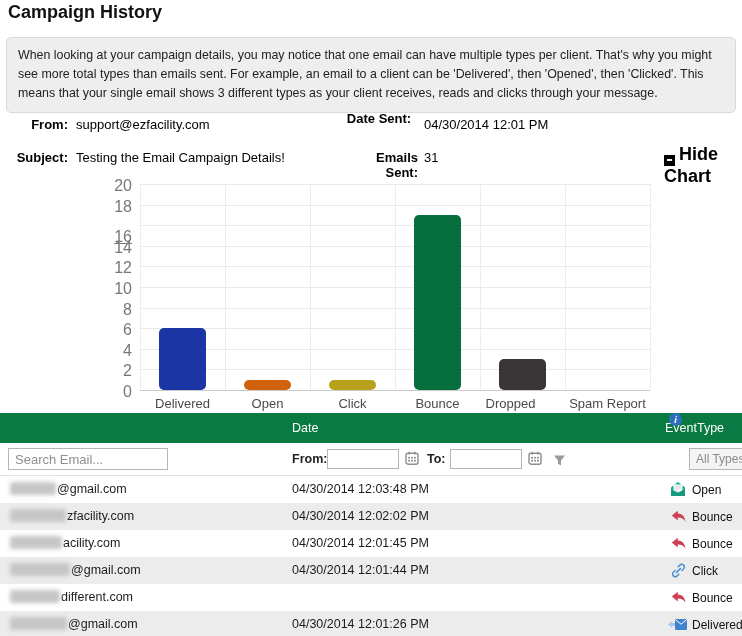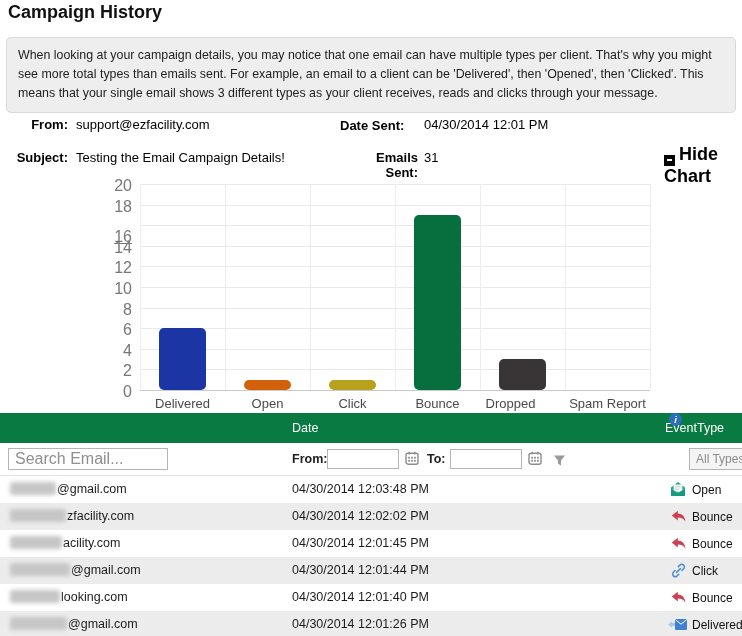--- a/index.html
+++ b/index.html
@@ -14,21 +14,21 @@
   
   #info-box { left:6px; top:37px; width:730px; background:#eeeeee;
     border:1px solid #d9d9d9; border-radius:5px; padding:8px 11px;
     font-size:12.4px; line-height:1.55; color:#222; }
 
   
   .dlabel { font-weight:bold; font-size:13px; color:#000; }
   .dvalue { font-size:13px; color:#000; }
   #from-label    { left:0;   top:117px; width:68px; text-align:right; }
   #from-value    { left:76px; top:117px; }
-  #datesent-label{ left:340px; top:118px; width:78px; text-align:left; }
+  #datesent-label{ left:340px; top:111px; width:78px; text-align:center; }
   #datesent-value{ left:424px; top:117px; }
   #subject-label { left:0;   top:150px; width:68px; text-align:right; }
   #subject-value { left:76px; top:150px; }
   #emailssent-label{ left:340px; top:150px; width:78px; text-align:right; }
   #emailssent-value{ left:424px; top:150px; }
 
   
   #hide-chart { left:664px; top:144px; width:56px; font-size:18px; font-weight:bold;
     color:#000; line-height:1.15; cursor:pointer; }
   .collapse-box { display:inline-flex; width:11px; height:11px; background:#000;
@@ -49,21 +49,21 @@
     color:#fff; font-size:12.5px; }
   #table-header span { position:absolute; line-height:30px; }
   #th-email { left:10px; } #th-date { left:292px; } #th-event { left:665px; }
   .info-circle { display:inline-flex; width:13px; height:13px; border-radius:50%;
     background:#2e6fbd; color:#fff; font-size:9.5px; font-weight:bold; font-style:italic;
     align-items:center; justify-content:center; vertical-align:-2px; margin-left:4px;
     cursor:pointer; }
 
   #filter-row { left:0; top:443px; width:742px; height:33px; background:#fff;
     border-bottom:1px solid #e2e2e2; }
-  #filter-row input { border:1px solid #b5b5b5; font-size:16px; color:#333;
+  #filter-row input { border:1px solid #b5b5b5; font-size:13px; color:#333;
     padding:0 6px; background:#fff; }
   #search-input { position:absolute; left:8px; top:5px; width:160px; height:22px; }
   #search-input::placeholder { color:#8f8f8f; }
   .flabel { position:absolute; top:9px; font-size:12.5px; font-weight:600; color:#222; }
   #from-filter-label { left:292px; }
   #from-date-input { position:absolute; left:327px; top:6px; width:72px; height:20px; }
   #cal-from { position:absolute; left:405px; top:8px; cursor:pointer; }
   #to-filter-label { left:427px; }
   #to-date-input { position:absolute; left:450px; top:6px; width:72px; height:20px; }
   #cal-to { position:absolute; left:528px; top:8px; cursor:pointer; }
@@ -252,22 +252,21 @@
           <svg width="15" height="15" viewBox="0 0 15 15" fill="none" stroke="#4a8fd3" stroke-width="1.5" stroke-linecap="round">
             <path d="M5.6 9.4 9.4 5.6"></path>
             <path d="M7.2 3.8 8.9 2.1 a2.6 2.6 0 0 1 3.7 3.7 L10.9 7.5"></path>
             <path d="M7.8 11.2 6.1 12.9 a2.6 2.6 0 0 1 -3.7 -3.7 L4.1 7.5"></path>
           </svg>
         </span>
         <span class="evt-label">Click</span>
       </span>
     </div>
     <div class="trow">
-      <span class="cell-email"><span class="blur-block" style="width:50px"></span><span>looking.com</span></span>
-      <span class="cell-date">04/30/2014 12:01:40 PM</span>
+      <span class="cell-email"><span class="blur-block" style="width:50px"></span><span>different.com</span></span>
       <span class="cell-event">
         <span class="evt-icon">
           <svg width="15" height="13" viewBox="0 0 15 13">
             <path d="M6.8 0.8 L0.8 5.6 6.8 10.4 6.8 7.6 C10.4 7.6 12.9 8.9 14.4 11.8 C14 6.4 10.9 3.7 6.8 3.6 Z" fill="#cd4054"></path>
           </svg>
         </span>
         <span class="evt-label">Bounce</span>
       </span>
     </div>
     <div class="trow">

